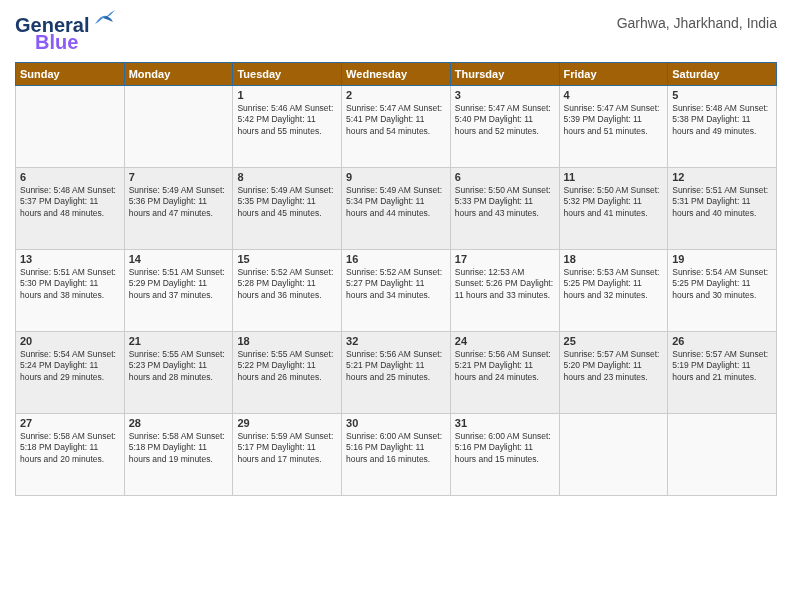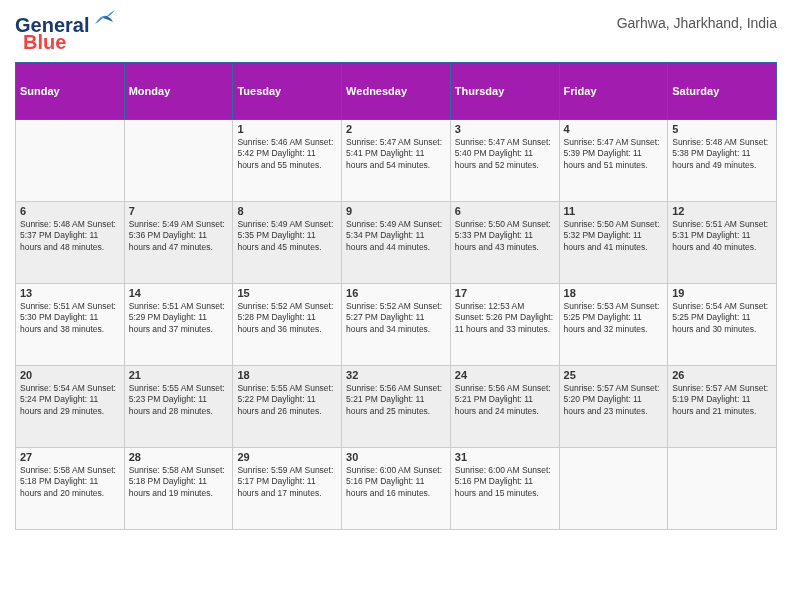--- a/index.html
+++ b/index.html
@@ -41,25 +41,25 @@
       color: #555;
     }
     .calendar {
       flex: 1;
       border: 1px solid #ccc;
       border-collapse: collapse;
       width: 100%;
       table-layout: fixed;
     }
     .calendar th {
-      background: #a21caf;
+      background: #a16207;
       color: #fff;
       font-size: 11px;
       font-weight: bold;
-      padding: 22px 4px;
+      padding: 5px 4px;
       text-align: left;
       border: 1px solid #2d6aa0;
     }
     .calendar td {
       border: 1px solid #ccc;
       vertical-align: top;
       padding: 3px 4px;
       font-size: 9px;
       color: #333;
       height: 82px;
@@ -96,21 +96,21 @@
         <div style="font-size:20px; font-weight:bold; color:#1a3a6b; line-height:1;">
           <span style="color:#1a3a6b;">General</span>
         </div>
         <div style="margin-left:2px; margin-top:-8px;">
           <svg width="22" height="18" viewBox="0 0 22 18">
             <path d="M2,14 Q8,4 14,6 Q18,2 22,0 Q16,8 10,8 Q6,12 2,14Z" fill="#4a90d9"></path>
             <path d="M14,6 Q18,8 20,12 Q16,10 10,8 Q12,6 14,6Z" fill="#2a6ab0"></path>
           </svg>
         </div>
       </div>
-      <div style="font-size:20px; font-weight:bold; color:#ef4444; margin-top:-4px; margin-left:8px;">Blue</div>
+      <div style="font-size:20px; font-weight:bold; color:#8b5cf6; margin-top:-4px; margin-left:20px;">Blue</div>
     </div>
     <div class="title-section">
       <div class="location">Garhwa, Jharkhand, India</div>
     </div>
   </div>
 
   <table class="calendar">
     <thead>
       <tr>
       <th>Sunday</th>

